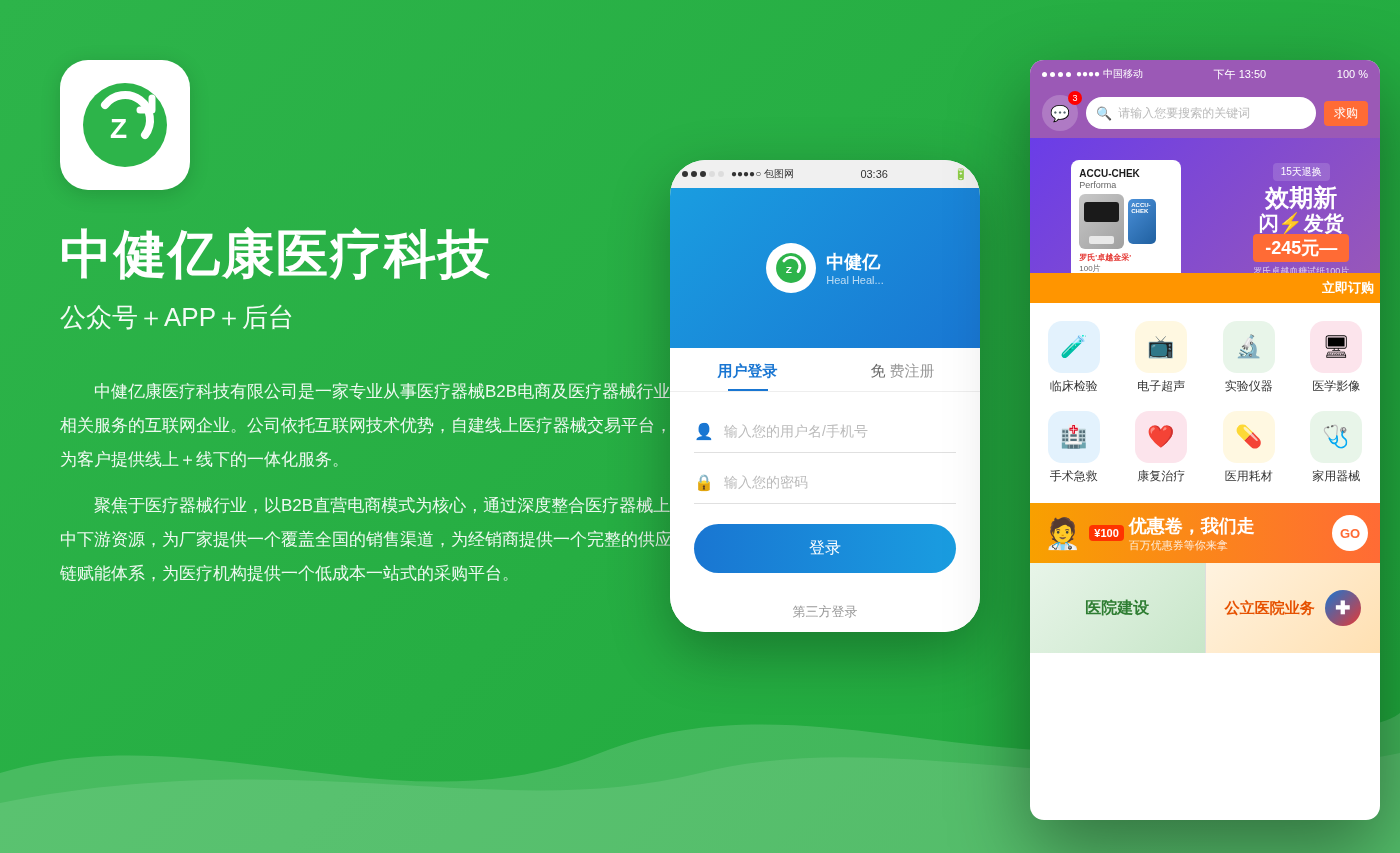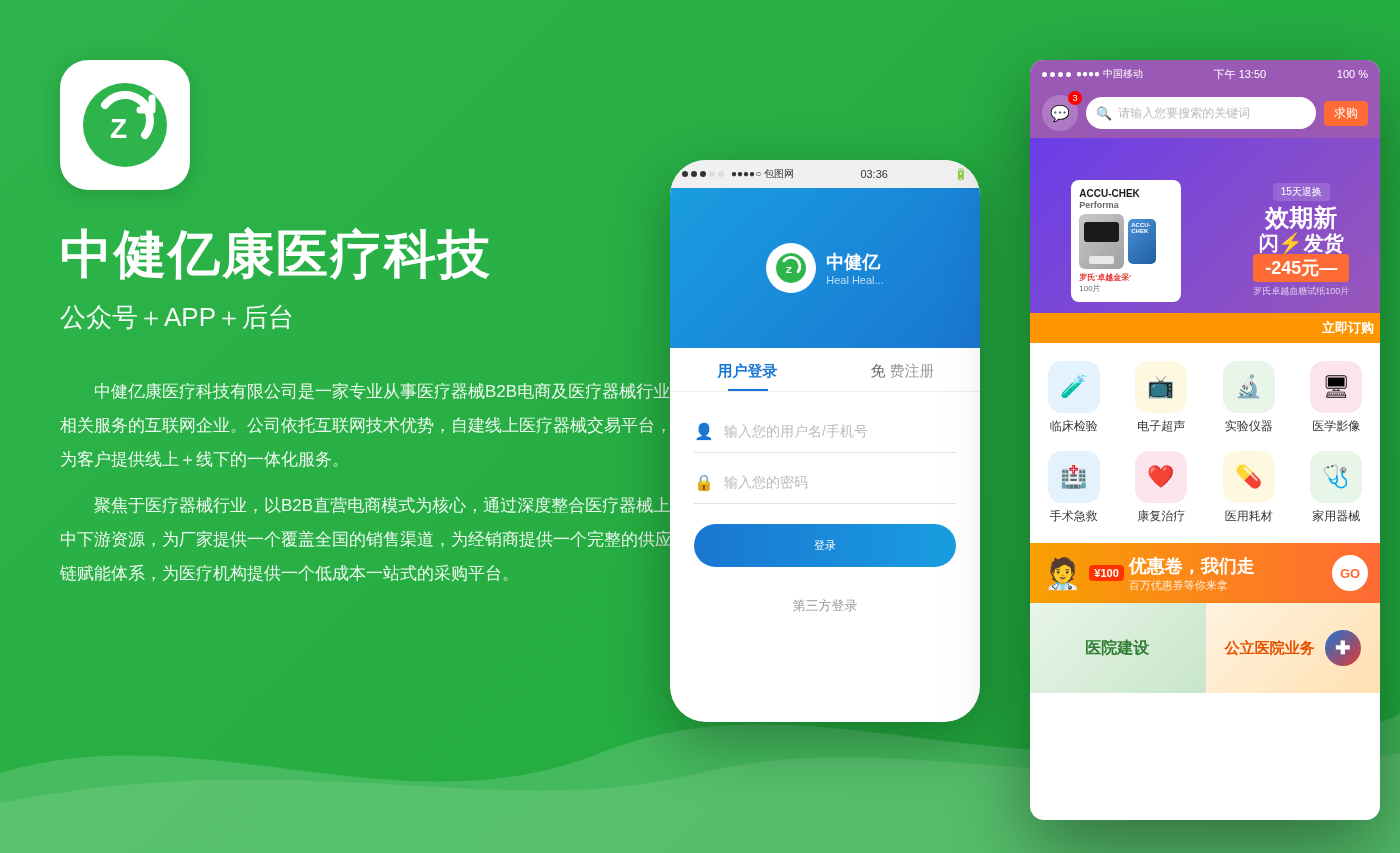--- a/index.html
+++ b/index.html
@@ -83,21 +83,21 @@
       height: 853px;
       z-index: 10;
     }
 
     
     .phone-back {
       position: absolute;
       top: 160px;
       left: 20px;
       width: 310px;
-      height: 562px;
+      height: 472px;
       background: white;
       border-radius: 36px;
       box-shadow: 0 20px 60px rgba(0,0,0,0.3);
       overflow: hidden;
       z-index: 8;
     }
 
     
     .phone-front {
       position: absolute;
@@ -237,21 +237,21 @@
       color: #bbb;
     }
 
     .login-btn {
       background: linear-gradient(90deg, #1976d2, #1a9de0);
       color: white;
       border: none;
       width: 100%;
       padding: 14px;
       border-radius: 25px;
-      font-size: 11px;
+      font-size: 16px;
       margin-top: 20px;
       text-align: center;
     }
 
     .third-party-login {
       text-align: center;
       font-size: 13px;
       color: #999;
       margin-top: 30px;
     }
@@ -307,21 +307,21 @@
       background: #ff6b35;
       color: white;
       font-size: 12px;
       padding: 4px 10px;
       border-radius: 4px;
       white-space: nowrap;
     }
 
     
     .banner {
-      height: 205px;
+      height: 165px;
       background: linear-gradient(135deg, #6a3de8, #9b59b6);
       position: relative;
       overflow: hidden;
     }
 
     .banner-content {
       position: absolute;
       top: 0; left: 0; right: 0; bottom: 0;
       display: flex;
       align-items: center;
@@ -346,21 +346,20 @@
     .accu-chek-title {
       font-size: 10px;
       font-weight: bold;
       color: #1a1a1a;
       line-height: 1.2;
     }
 
     .accu-chek-subtitle {
       font-size: 9px;
       color: #666;
-      font-weight: bold;
     }
 
     .accu-chek-product {
       display: flex;
       gap: 4px;
       margin-top: 4px;
     }
 
     .banner-promo {
       width: 45%;

